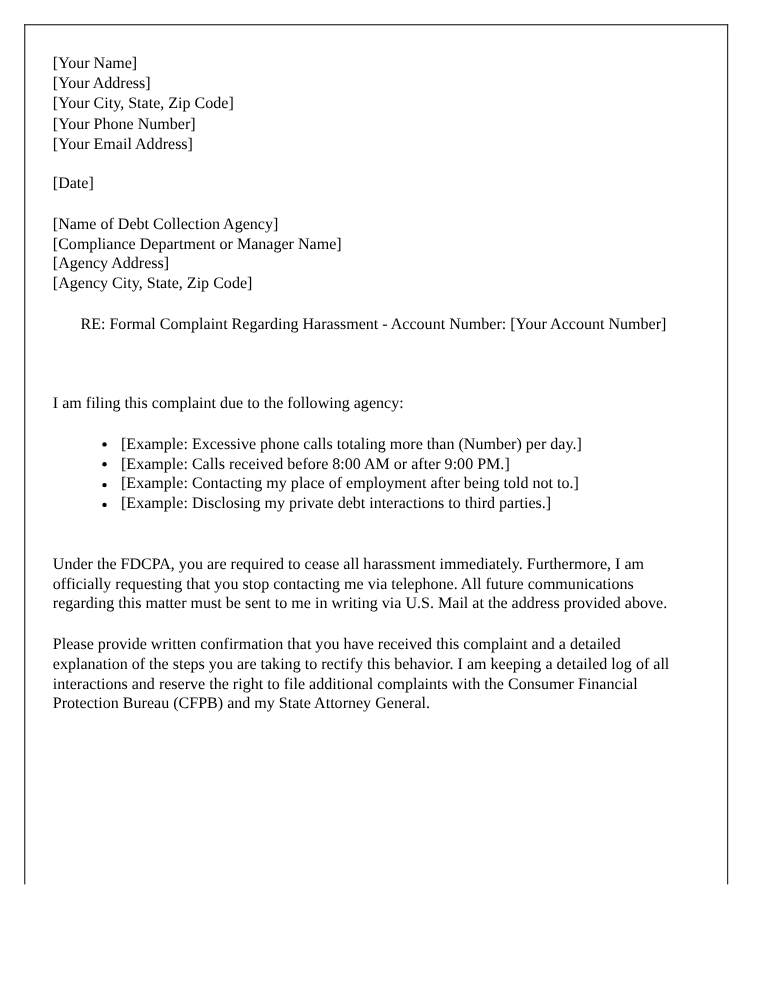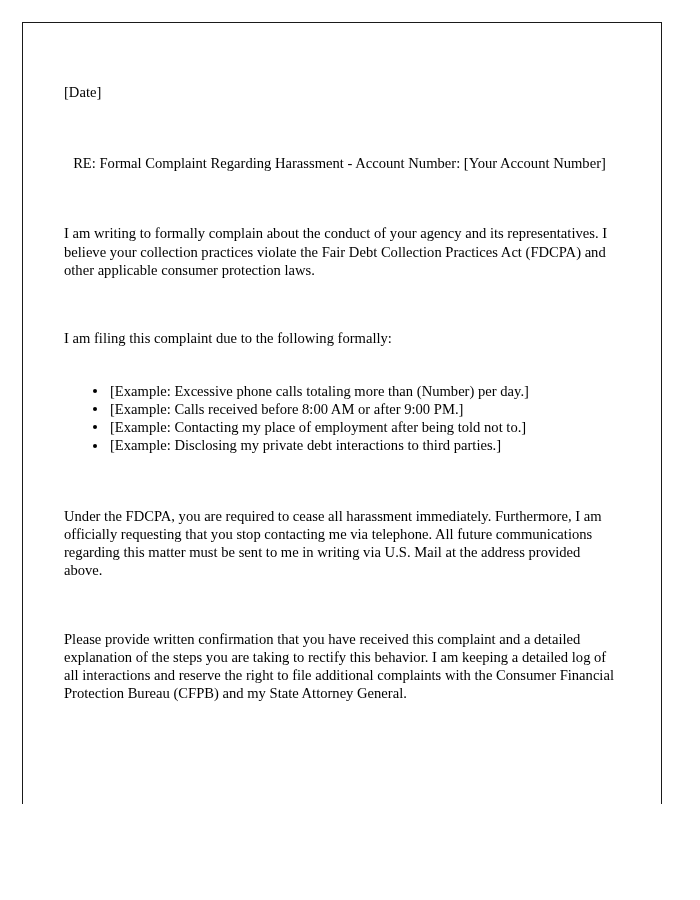--- a/index.html
+++ b/index.html
@@ -43,21 +43,21 @@
   .addr-line {
     display: block;
     white-space: nowrap;
   }
 
   .gap {
     height: 18.2px;
   }
 
   .para {
-    margin: 16px;
+    margin: 0;
     text-align: left;
   }
 
   .subject-line {
     margin: 0;
     text-align: center;
   }
 
   ul.reason-list {
     margin: 0;
@@ -79,42 +79,54 @@
     border-radius: 50%;
     background: #000000;
   }
 </style>
 </head>
 <body>
 
 <div class="page-sheet">
   <div class="letter-body">
 
+    <div class="addr-block">
+      <span class="addr-line">[Your Name]</span>
+      <span class="addr-line">[Your Address]</span>
+      <span class="addr-line">[Your City, State, Zip Code]</span>
+      <span class="addr-line">[Your Phone Number]</span>
+      <span class="addr-line">[Your Email Address]</span>
+    </div>
 
     <div class="gap"></div>
 
     <p class="para">[Date]</p>
 
     <div class="gap"></div>
 
+    <div class="addr-block">
+      <span class="addr-line">[Name of Debt Collection Agency]</span>
+      <span class="addr-line">[Compliance Department or Manager Name]</span>
+      <span class="addr-line">[Agency Address]</span>
+      <span class="addr-line">[Agency City, State, Zip Code]</span>
+    </div>
 
     <div class="gap"></div>
 
     <p class="subject-line">RE: Formal Complaint Regarding Harassment - Account Number: [Your Account Number]</p>
 
     <div class="gap"></div>
 
 
     <div class="gap"></div>
 
-    <p class="para">I am writing to formally complain about the conduct of your agency and its representatives. I believe your collection practices violate the Fair Debt Collection Practices Act (FDCPA) and other applicable consumer protection laws.</p>
 
     <div class="gap"></div>
 
-    <p class="para">I am filing this complaint due to the following formally:</p>
+    <p class="para">I am filing this complaint due to the following agency:</p>
 
     <div class="gap"></div>
 
     <ul class="reason-list">
       <li>[Example: Excessive phone calls totaling more than (Number) per day.]</li>
       <li>[Example: Calls received before 8:00 AM or after 9:00 PM.]</li>
       <li>[Example: Contacting my place of employment after being told not to.]</li>
       <li>[Example: Disclosing my private debt interactions to third parties.]</li>
     </ul>
 

